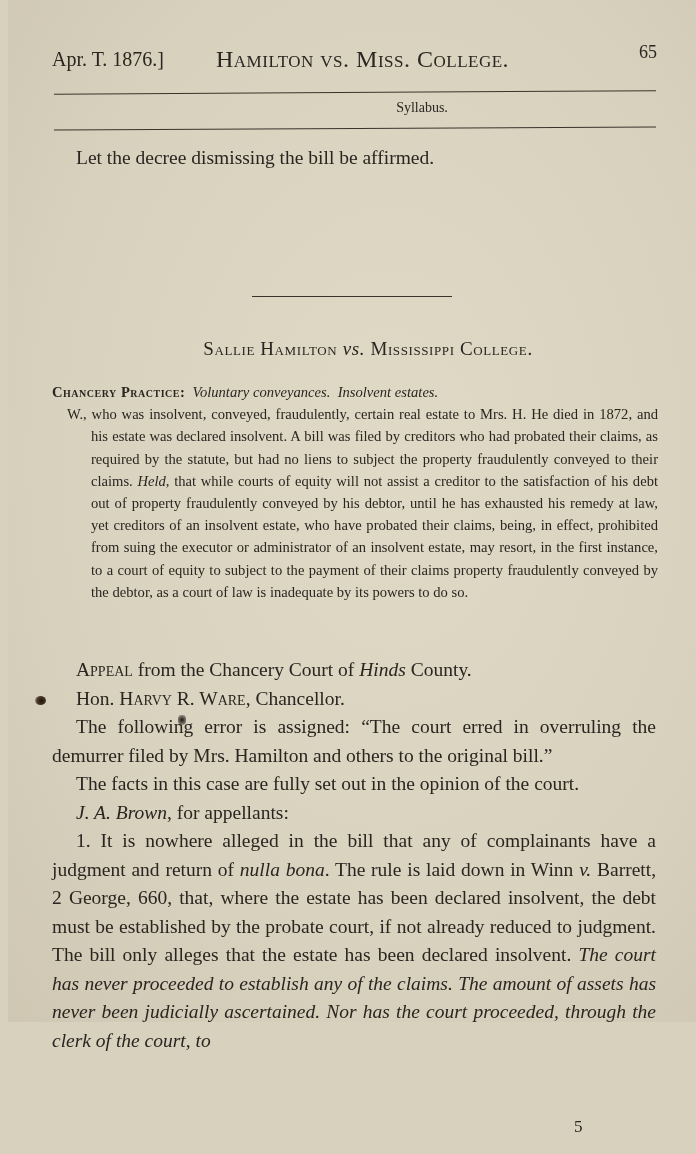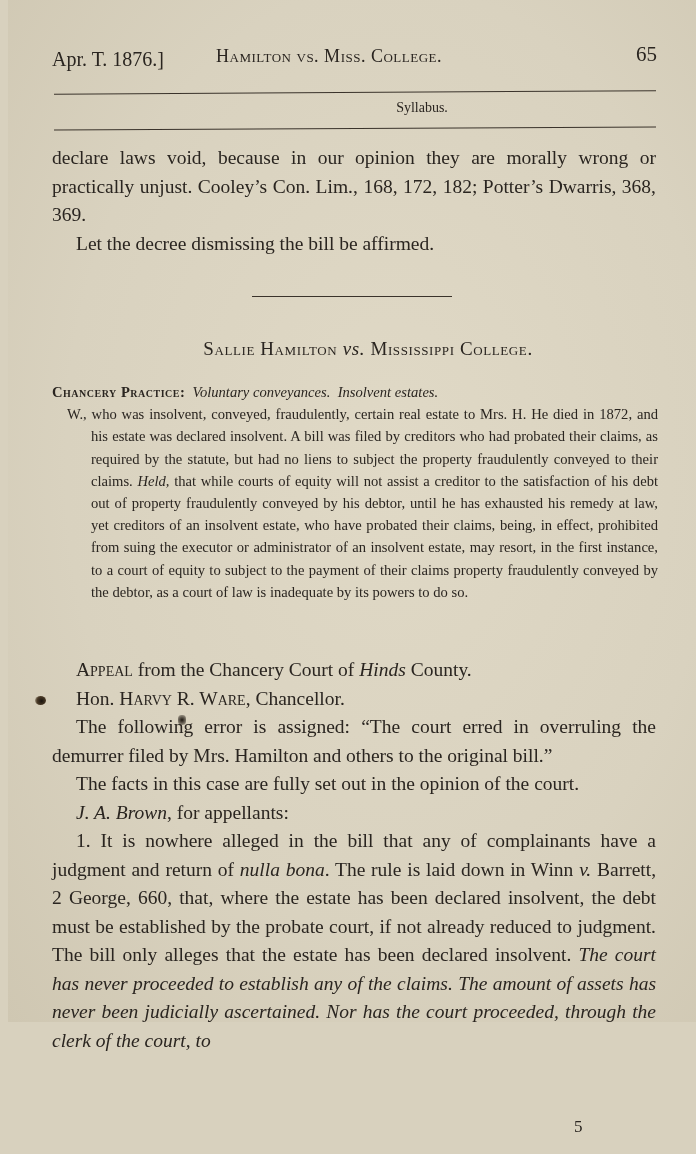--- a/index.html
+++ b/index.html
@@ -11,22 +11,22 @@
       color: #2a2520;
     }
     .page {
       position: absolute; left: 8px; top: 0; width: 696px; height: 1022px;
       background: radial-gradient(ellipse at 55% 45%, #e0d9c6 0%, #d9d2bf 60%, #cfc7b2 100%);
     }
     .header {
       position: absolute; top: 42px; left: 44px; width: 605px; height: 34px;
     }
     .hdr-left { position: absolute; left: 0; top: 6px; font-size: 20px; }
-    .hdr-center { position: absolute; left: 164px; top: 4px; font-size: 18px; font-variant: small-caps; letter-spacing: 0.5px; }
-    .hdr-right { position: absolute; right: 0; top: 0; font-size: 21px; }
+    .hdr-center { position: absolute; left: 164px; top: 4px; font-size: 24px; font-variant: small-caps; letter-spacing: 0.5px; }
+    .hdr-right { position: absolute; right: 0; top: 0; font-size: 18px; }
     .rule { position: absolute; height: 1px; background: #3a332b; }
     .section-label {
       position: absolute; top: 100px; left: 0; width: 696px; text-align: center;
       font-size: 14px; padding-left: 38px; box-sizing: border-box; margin-left: 47px;
     }
     .body-block {
       position: absolute; left: 44px; width: 604px;
       font-size: 19.5px; line-height: 28.5px; text-align: justify;
     }
     .body-block p { margin: 0; }
@@ -60,21 +60,20 @@
     <span class="hdr-left">Apr. T. 1876.]</span>
     <span class="hdr-center">Hamilton vs. Miss. College.</span>
     <span class="hdr-right">65</span>
   </div>
 
   <div class="rule" style="left:46px; top:92px; width:602px; transform: rotate(-0.35deg);"></div>
   <div class="section-label">Syllabus.</div>
   <div class="rule" style="left:46px; top:128px; width:602px; transform: rotate(-0.3deg);"></div>
 
   <div class="body-block" style="top:144px;">
-    <p>declare laws void, because in our opinion they are morally wrong or practically unjust. Cooley’s Con. Lim., 168, 172, 182; Potter’s Dwarris, 368, 369.</p>
     <p class="indent">Let the decree dismissing the bill be affirmed.</p>
   </div>
 
   <div class="rule" style="left:244px; top:296px; width:200px;"></div>
 
   <div class="case-title">
     <span>Sallie Hamilton</span>
     <i>vs.</i>
     <span>Mississippi College.</span>
   </div>

